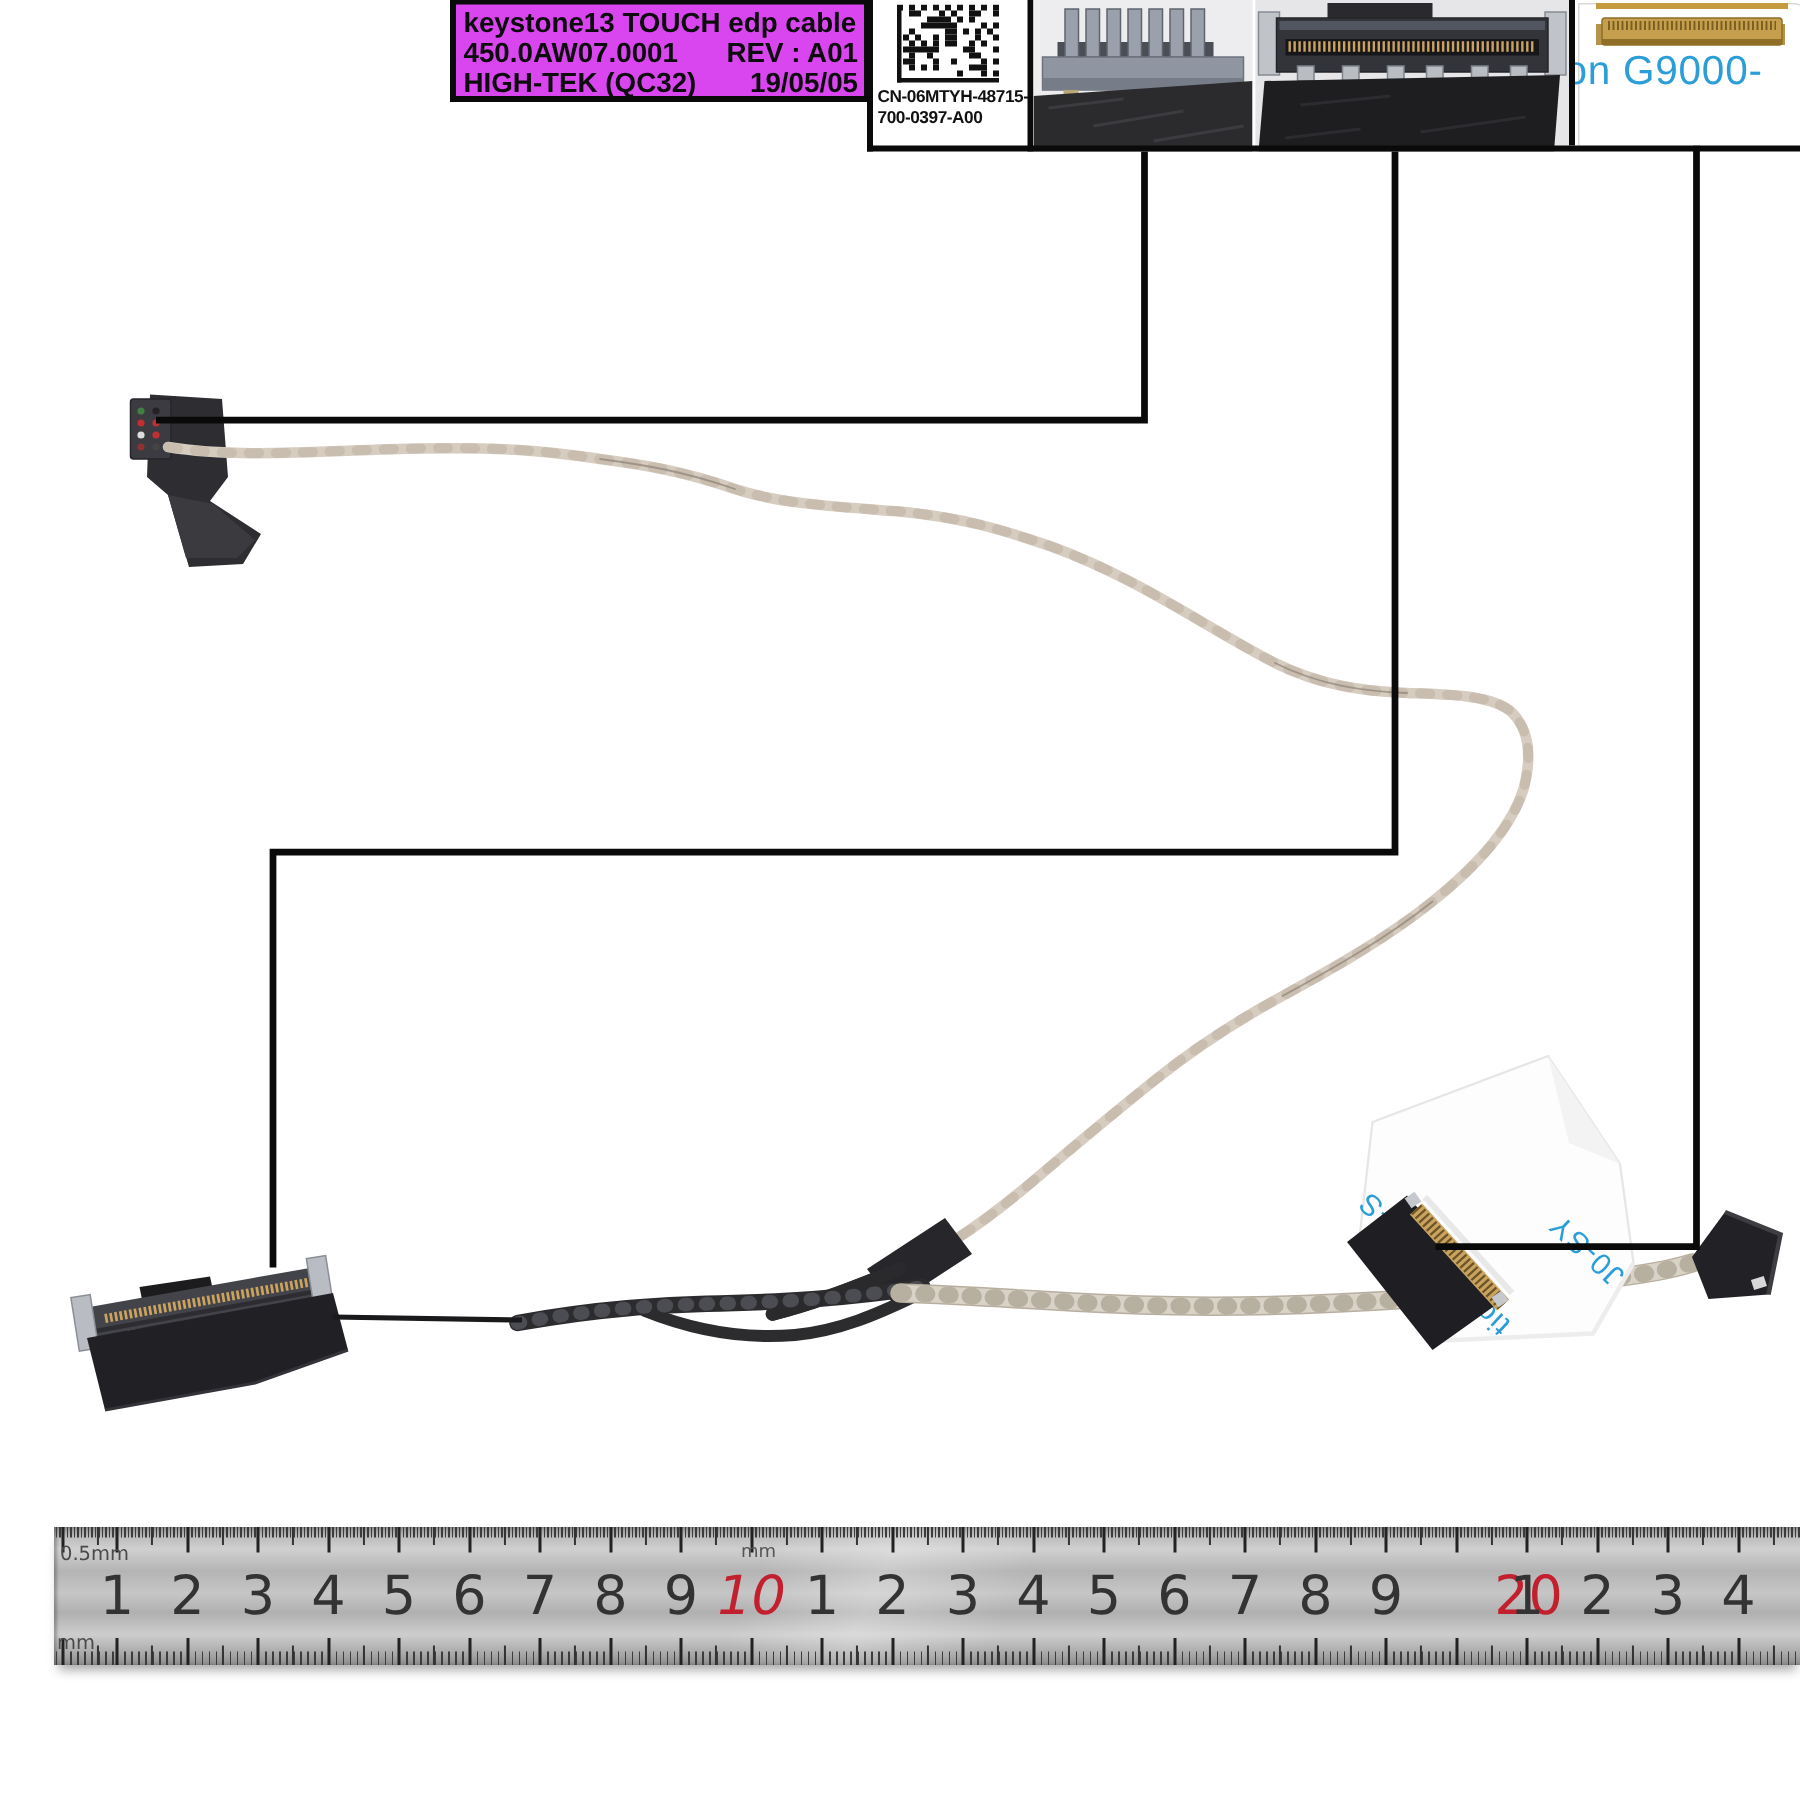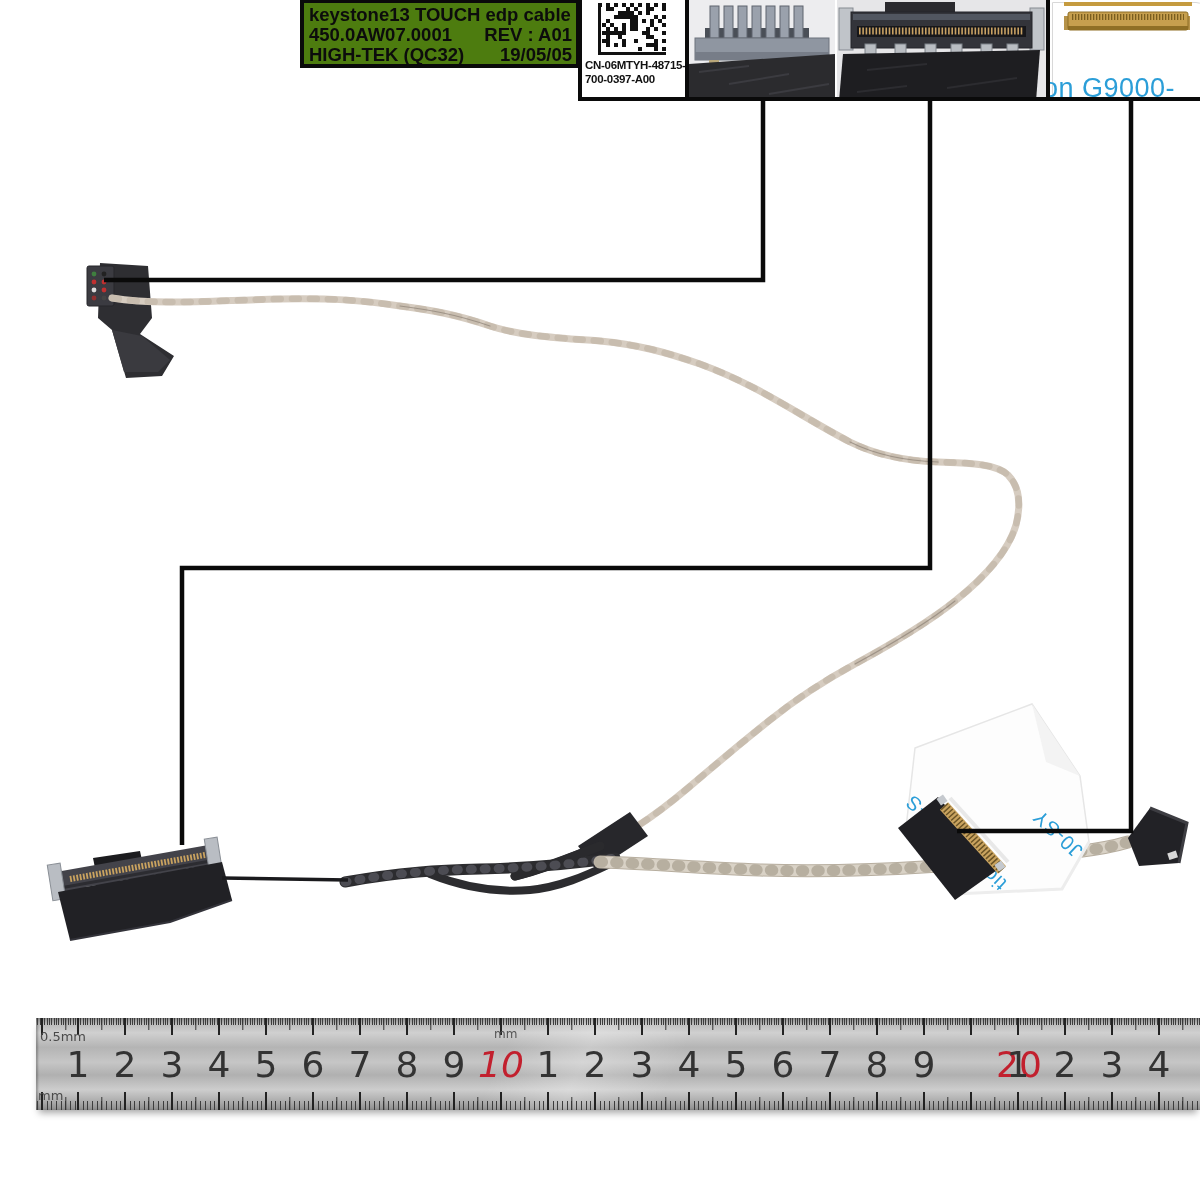--- a/index.html
+++ b/index.html
@@ -1,34 +1,34 @@
 <!DOCTYPE html>
 <html style="--red: #c2202e; --numcol: #333333; --blue: #2b9ed8;"><head>
 <meta charset="utf-8">
 <style>
   html,body{margin:0;padding:0;background:#fff;}
   .stage{position:relative;width:1200px;height:1200px;background:#ffffff;overflow:hidden;
          font-family:"Liberation Sans",sans-serif;}
   
   .panel{position:absolute;box-sizing:border-box;}
   .label-box{left:300px;top:0;width:280px;height:68px;border:4px solid #0a0a0a;border-top-width:3px;
-             background:#4d7c0f;padding:2px 4px 0 5px;color:#0c0c0c;font-weight:bold;font-size:18.5px;line-height:20px;white-space:nowrap;}
+             background:#d946ef;padding:2px 4px 0 5px;color:#0c0c0c;font-weight:bold;font-size:18.5px;line-height:20px;white-space:nowrap;}
   .label-row{display:flex;justify-content:space-between;}
   .barcode-panel{left:578px;top:0;width:111px;height:101px;background:#fff;
                  border-left:4px solid #0a0a0a;border-right:4px solid #0a0a0a;}
   .dm-wrap{position:absolute;left:16px;top:3px;}
   .barcode-text{position:absolute;left:3px;top:58px;font-weight:bold;font-size:11.5px;line-height:14px;color:#111;
                 letter-spacing:-0.3px;white-space:nowrap;}
   .inset1{left:689px;top:0;width:146px;height:101px;background:#ededef;}
   .inset2{left:837px;top:0;width:209px;height:101px;background:#e6e6e8;}
   .inset3{left:1046px;top:0;width:154px;height:97px;background:#fff;border-left:4px solid #0a0a0a;overflow:hidden;}
   .inset3-outline{position:absolute;left:2px;top:2px;right:-6px;bottom:-4px;border:1px solid #d8d8d8;border-radius:0 10px 0 0;}
   .inset3-goldbar{position:absolute;left:14px;top:2px;width:128px;height:4px;background:#c59b3f;}
   .inset3-caption{position:absolute;left:-7px;top:32px;font-size:27px;font-weight:500;letter-spacing:0.5px;
-                  color:var(--blue,#2b9ed8);white-space:nowrap;margin-top:41px;}
+                  color:var(--blue,#2b9ed8);white-space:nowrap;}
   .strip-bottom-line{position:absolute;left:578px;top:97px;width:622px;height:4px;background:#0a0a0a;z-index:11;}
   .topstrip{position:absolute;left:0;top:0;width:1200px;height:105px;z-index:10;}
   
   .cable-svg{position:absolute;left:0;top:0;z-index:5;}
   
   .ruler{position:absolute;left:36px;top:1018px;width:1164px;height:92px;z-index:8;
     background:
       linear-gradient(115deg, rgba(255,255,255,0) 40%, rgba(255,255,255,.28) 47%, rgba(255,255,255,0) 55%),
       linear-gradient(180deg,#8f8f8f 0%,#bcbcbc 7%,#d0d0d0 16%,#b4b4b4 32%,#c6c6c6 48%,#b0b0b0 62%,#cdcdcd 78%,#a8a8a8 92%,#8c8c8c 100%);
     box-shadow:0 6px 7px -3px rgba(0,0,0,.35), inset 2px 0 2px rgba(0,0,0,.25);}

